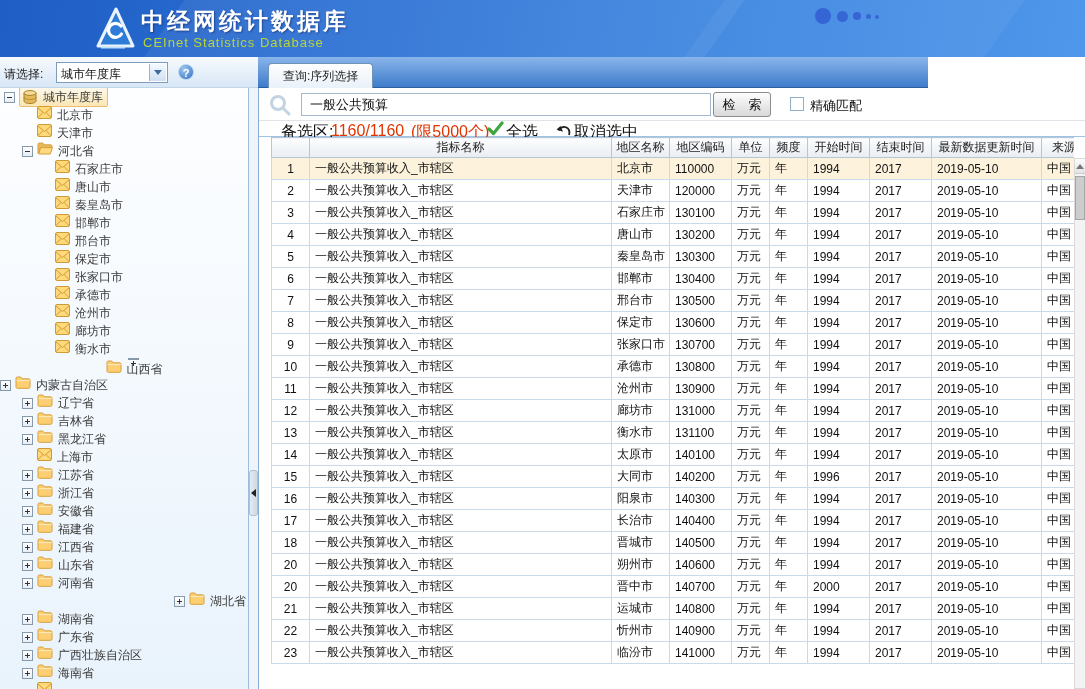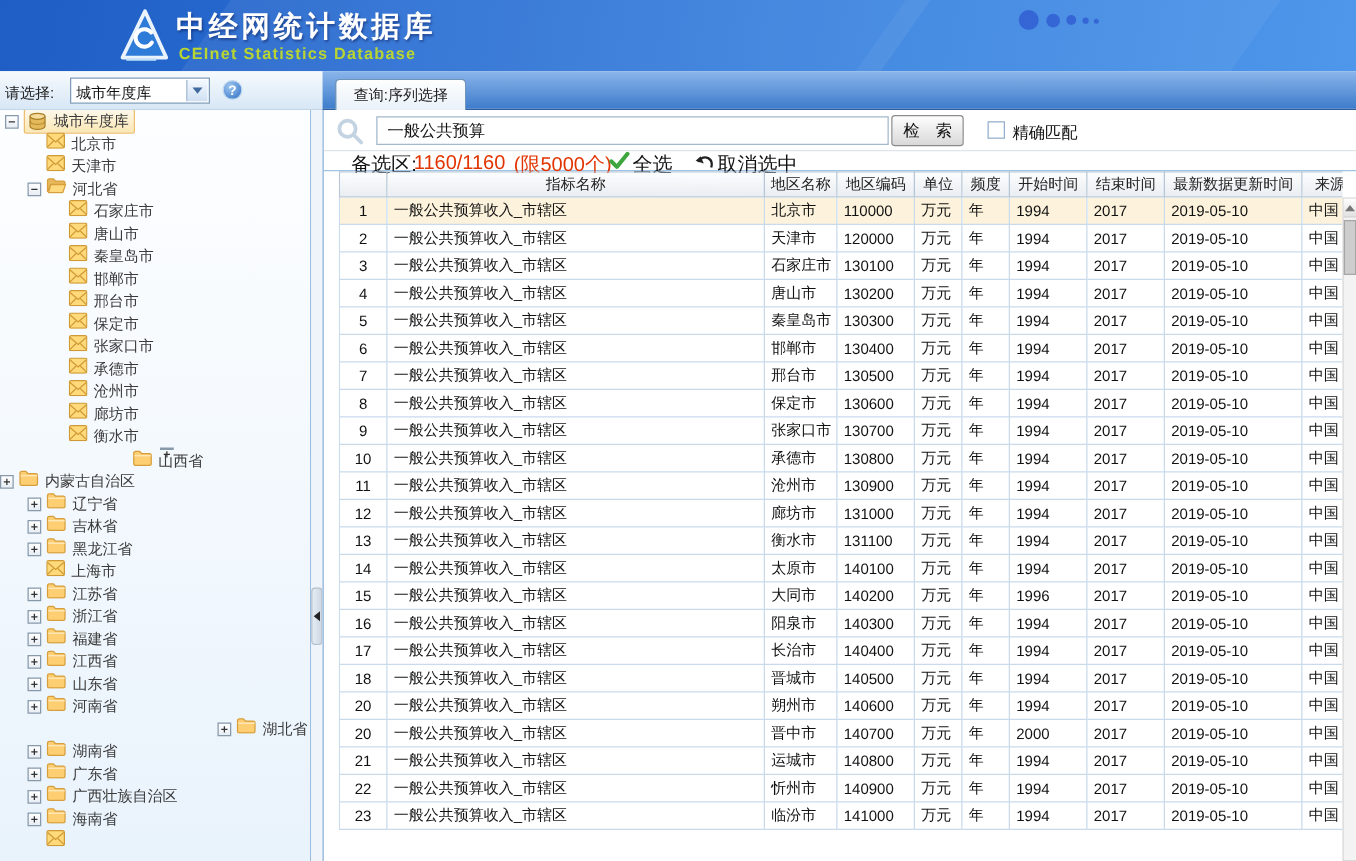--- a/index.html
+++ b/index.html
@@ -9,41 +9,41 @@
   
   .banner { position:absolute; left:0; top:0; width:1085px; height:57px;
     background:linear-gradient(100deg,#1f5ec4 0%,#2a6ed3 30%,#3c85e0 65%,#4f97ea 100%); overflow:hidden; }
   .banner .streak { position:absolute; left:160px; top:-30px; width:560px; height:130px;
     background:rgba(255,255,255,0.07); transform:skewX(-35deg); }
   .banner .streak2 { position:absolute; left:700px; top:-30px; width:300px; height:130px;
     background:rgba(255,255,255,0.05); transform:skewX(-35deg); }
   .logo { position:absolute; left:95px; top:6px; }
   .banner-title { position:absolute; left:141px; top:6px; font-size:23px; font-weight:bold; color:#fff;
     letter-spacing:3px; text-shadow:1px 1px 2px rgba(0,0,50,.4); white-space:nowrap; }
-  .banner-sub { position:absolute; left:143px; top:35px; font-size:13px; font-weight:bold; color:#b9d531;
+  .banner-sub { position:absolute; left:143px; top:35px; font-size:13px; font-weight:normal; color:#b9d531;
     letter-spacing:1px; white-space:nowrap; }
   .dots { position:absolute; left:815px; top:0; height:57px; }
   .dot { position:absolute; border-radius:50%; background:#2443c8; opacity:.55; }
 
   
   .toolbar-left { position:absolute; left:0; top:57px; width:258px; height:31px;
     background:linear-gradient(#f6fafd,#d8e7f6); border-bottom:1px solid #c2d6ea; }
   .sel-label { position:absolute; left:4px; top:9px; font-size:12px; color:#222; }
   .select { position:absolute; left:56px; top:5px; width:112px; height:21px; background:#fff;
     border:1px solid #7f9db9; font-size:12px; color:#111; }
   .select .val { position:absolute; left:4px; top:3px; white-space:nowrap; }
   .select .arrow-btn { position:absolute; right:1px; top:1px; width:17px; height:17px;
     background:linear-gradient(#f4f9ff,#cfe0f2); border-left:1px solid #9ab4cf; }
   .select .arrow-btn:before { content:""; position:absolute; left:4px; top:6px;
     border-left:4px solid transparent; border-right:4px solid transparent; border-top:5px solid #3f6a9e; }
   .help { position:absolute; left:178px; top:7px; width:16px; height:16px; border-radius:50%;
     background:radial-gradient(circle at 35% 30%, #9ec7f0, #2f6fc4); color:#fff; font-size:11px;
     font-weight:bold; text-align:center; line-height:16px; border:1px solid #bcd5ee; }
 
-  .tabstrip { position:absolute; left:258px; top:57px; width:827px; height:31px;
+  .tabstrip { position:absolute; left:258px; top:57px; width:670px; height:31px;
     background:linear-gradient(#8ab5ea,#3e7ccb); border-bottom:1px solid #2d5f9e; }
   .tab { position:absolute; left:10px; top:6px; height:25px; line-height:25px; padding:0 14px;
     background:linear-gradient(#fdfefe,#e9f1f9); border:1px solid #6f94b8; border-bottom:none;
     border-radius:4px 4px 0 0; font-size:12px; color:#222; white-space:nowrap; }
 
   
   .sidebar { position:absolute; left:0; top:88px; width:249px; height:601px;
     background:linear-gradient(180deg,#fdfeff, #e9f3fc); border-right:1px solid #9abde0; overflow:hidden; }
   .tree-item { height:18px; line-height:18px; font-size:12px; color:#3a3a3a; white-space:nowrap;
     display:flex; align-items:center; }
@@ -376,20 +376,29 @@
           </svg>
         </span><span class="tlabel">浙江省</span></span>
     </div>
     <div class="tree-item" style="padding-left: 22px;">
       <span class="exp plus"></span>
       <span class="sel-box"><span class="ticon">
           <svg width="16" height="13" viewBox="0 0 16 13">
             <path d="M1 2.5 c0-1 .6-1.5 1.5-1.5 h3.2 l1.6 1.8 h6.2 c1 0 1.5.5 1.5 1.5 v6.5 c0 1-.5 1.5-1.5 1.5 h-11 c-1 0-1.5-.5-1.5-1.5 Z" fill="#fdcf72" stroke="#d79f3c"></path>
             <path d="M1.5 4.6 h13.5" stroke="#ffffff" opacity="0.55"></path>
           </svg>
+        </span><span class="tlabel">安徽省</span></span>
+    </div>
+    <div class="tree-item" style="padding-left: 22px;">
+      <span class="exp plus"></span>
+      <span class="sel-box"><span class="ticon">
+          <svg width="16" height="13" viewBox="0 0 16 13">
+            <path d="M1 2.5 c0-1 .6-1.5 1.5-1.5 h3.2 l1.6 1.8 h6.2 c1 0 1.5.5 1.5 1.5 v6.5 c0 1-.5 1.5-1.5 1.5 h-11 c-1 0-1.5-.5-1.5-1.5 Z" fill="#fdcf72" stroke="#d79f3c"></path>
+            <path d="M1.5 4.6 h13.5" stroke="#ffffff" opacity="0.55"></path>
+          </svg>
         </span><span class="tlabel">福建省</span></span>
     </div>
     <div class="tree-item" style="padding-left: 22px;">
       <span class="exp plus"></span>
       <span class="sel-box"><span class="ticon">
           <svg width="16" height="13" viewBox="0 0 16 13">
             <path d="M1 2.5 c0-1 .6-1.5 1.5-1.5 h3.2 l1.6 1.8 h6.2 c1 0 1.5.5 1.5 1.5 v6.5 c0 1-.5 1.5-1.5 1.5 h-11 c-1 0-1.5-.5-1.5-1.5 Z" fill="#fdcf72" stroke="#d79f3c"></path>
             <path d="M1.5 4.6 h13.5" stroke="#ffffff" opacity="0.55"></path>
           </svg>
         </span><span class="tlabel">江西省</span></span>

